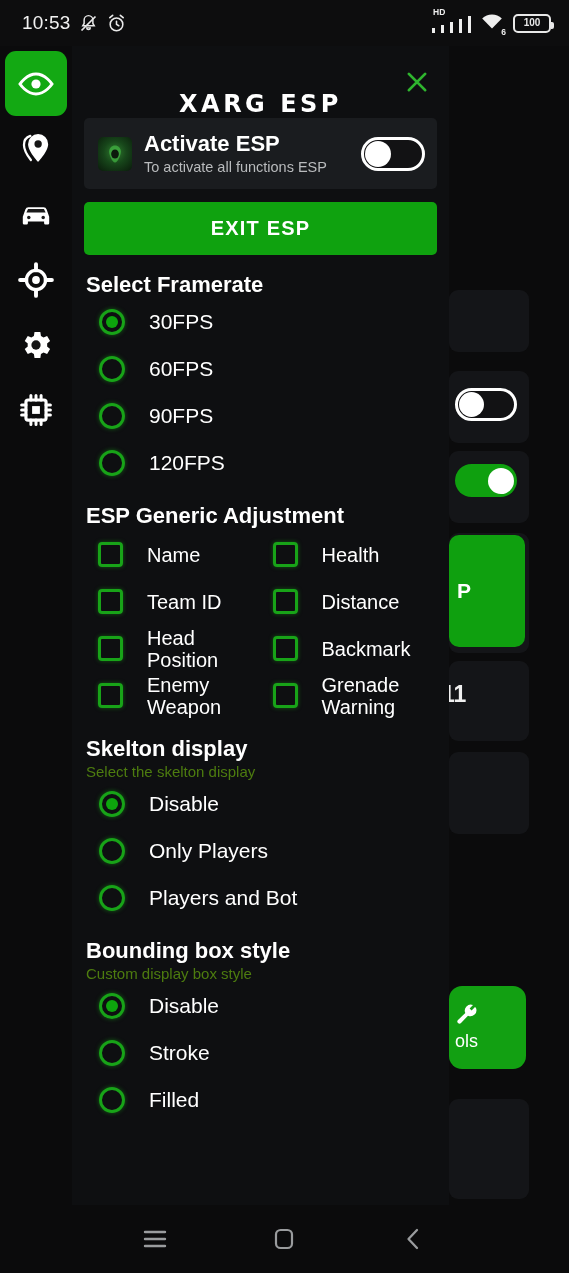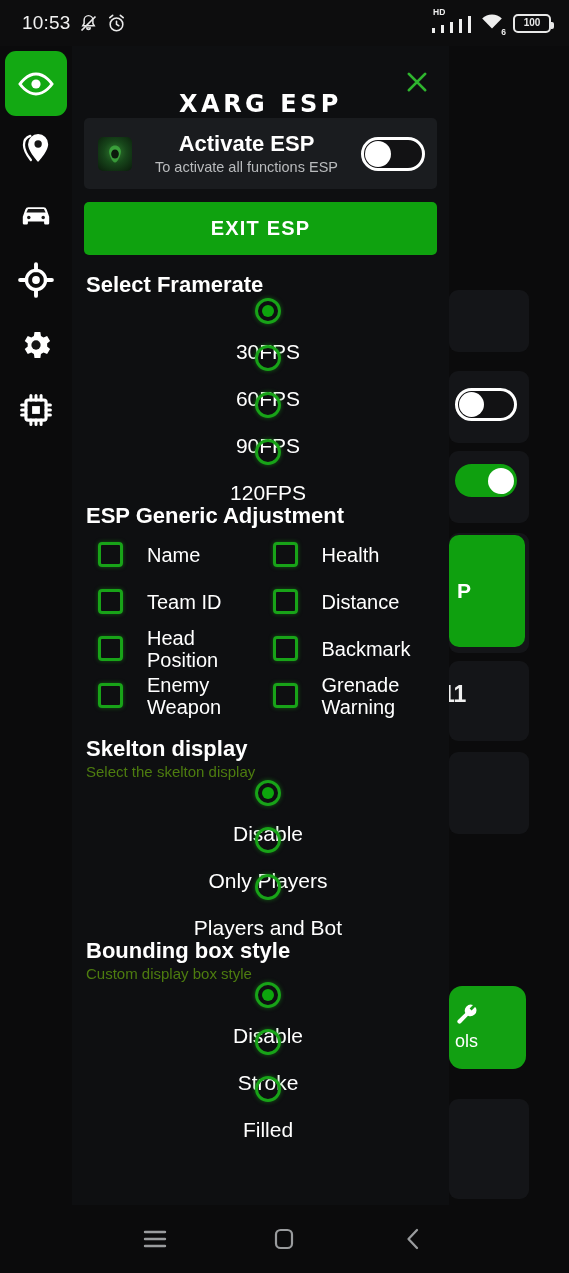--- a/index.html
+++ b/index.html
@@ -92,21 +92,21 @@
   
   .act-card{
     background:#1a1c1f; border-radius:5px; padding:13px 12px 13px 14px;
     display:flex; align-items:center; gap:12px; margin-bottom:13px;
   }
   .act-logo{
     width:34px; height:34px; flex:0 0 34px; border-radius:5px;
     background:radial-gradient(circle at 50% 45%, #2f7a2f 0%, #17461a 45%, #0a1a0b 100%);
     display:flex; align-items:center; justify-content:center;
   }
-  .act-txt{ flex:1; min-width:0;text-align:center; }
+  .act-txt{ flex:1; min-width:0; }
   .act-title{ font-size:22px; font-weight:600; color:#fff; line-height:1.15; }
   .act-sub{ font-size:14.5px; color:#b9bbbd; line-height:1.25; margin-top:2px; }
   .sw{
     flex:0 0 auto; width:64px; height:34px; border-radius:18px;
     background:#121214; border:3px solid #fff; display:flex; align-items:center;
     justify-content:flex-start; cursor:pointer;
   }
   .sw i{ width:26px; height:26px; background:#fff; border-radius:50%; margin-left:1px; }
 
   .exit-btn{
@@ -115,23 +115,22 @@
     cursor:pointer; font-family:"Liberation Sans", sans-serif;
     display:flex; align-items:center; justify-content:center;
   }
 
   
   .sec{ margin-top:17px; }
   .sec-h{ font-size:22px; font-weight:600; color:#fff; padding-left:2px; }
   .sec-sub{ font-size:15px; color:#4d7c0f; padding-left:2px; margin-top:1px; }
 
   .radio-row{
-    display:flex; align-items:center; gap:16px; height:47px; padding-left:15px;
+    display:flex; align-items:center; gap:24px; height:47px; padding-left:15px;
     cursor:pointer;
-    flex-direction:column;
   }
   .radio{
     width:26px; height:26px; flex:0 0 26px; border-radius:50%;
     border:3px solid #18a318; display:flex; align-items:center; justify-content:center;
     box-shadow:0 0 4px rgba(24,163,24,.55);
   }
   .radio i{ width:12px; height:12px; border-radius:50%; background:#0da50d; display:none; }
   .radio.on i{ display:block; }
   .radio-lbl{ font-size:21px; color:#fff; }
 

